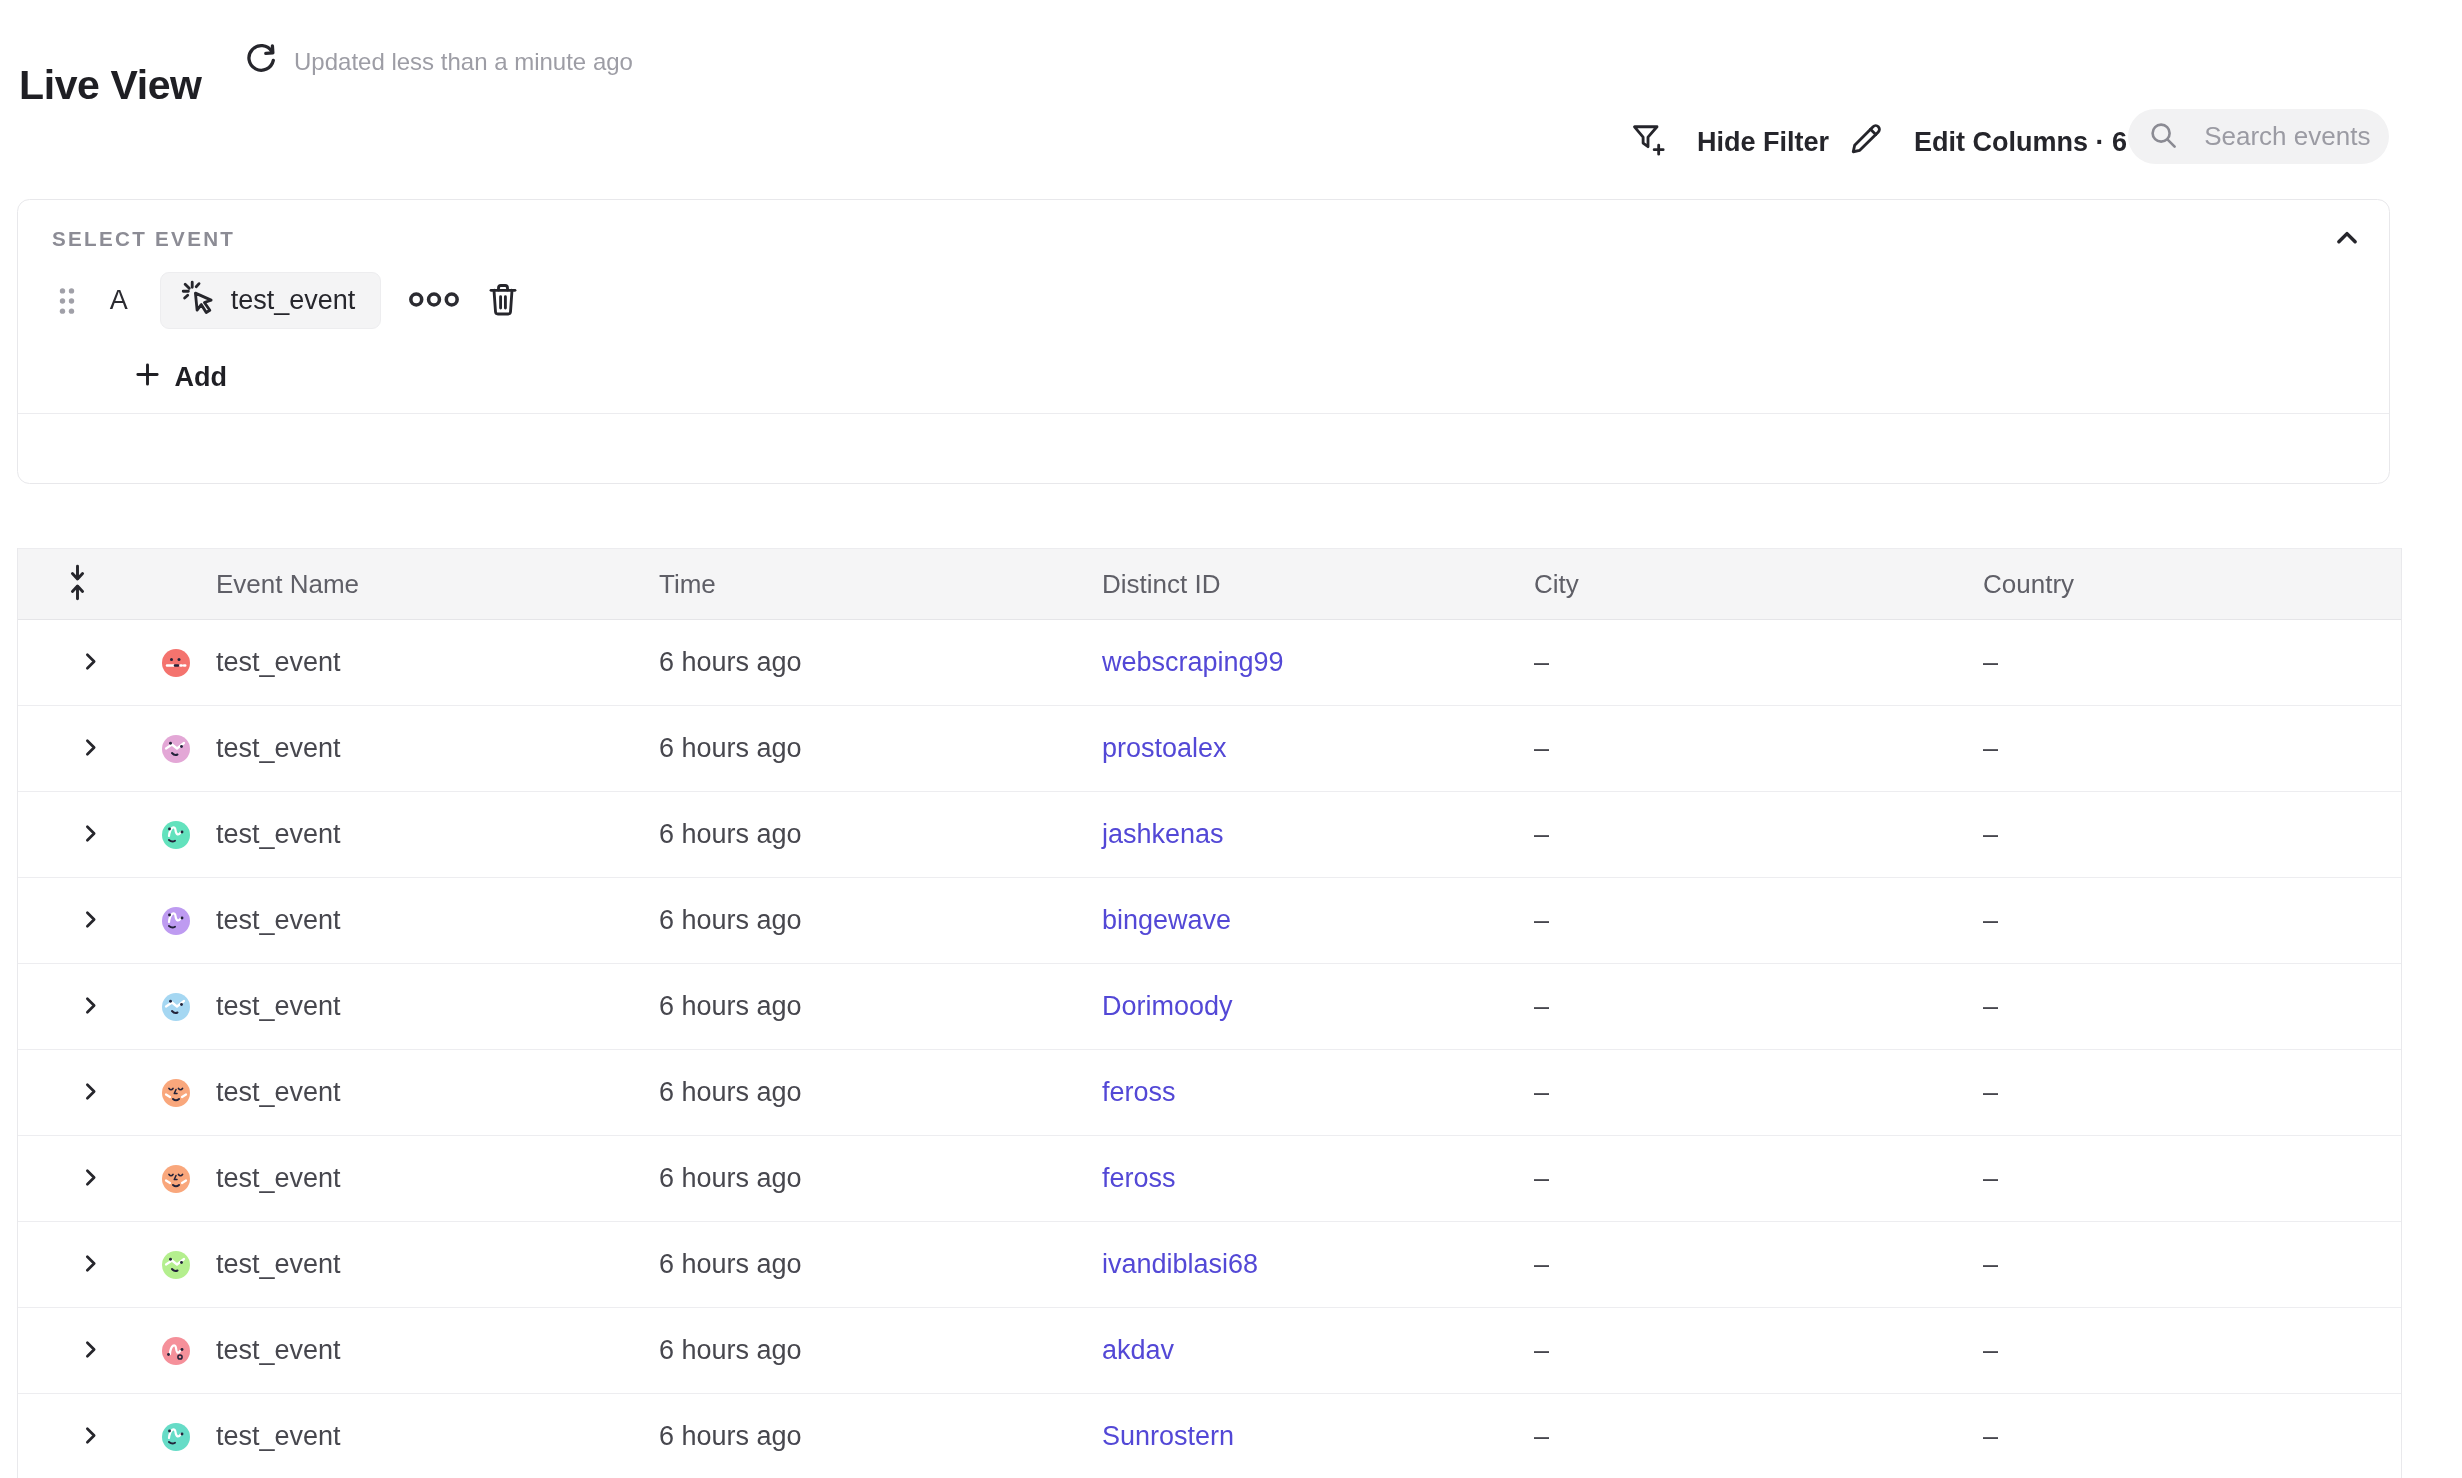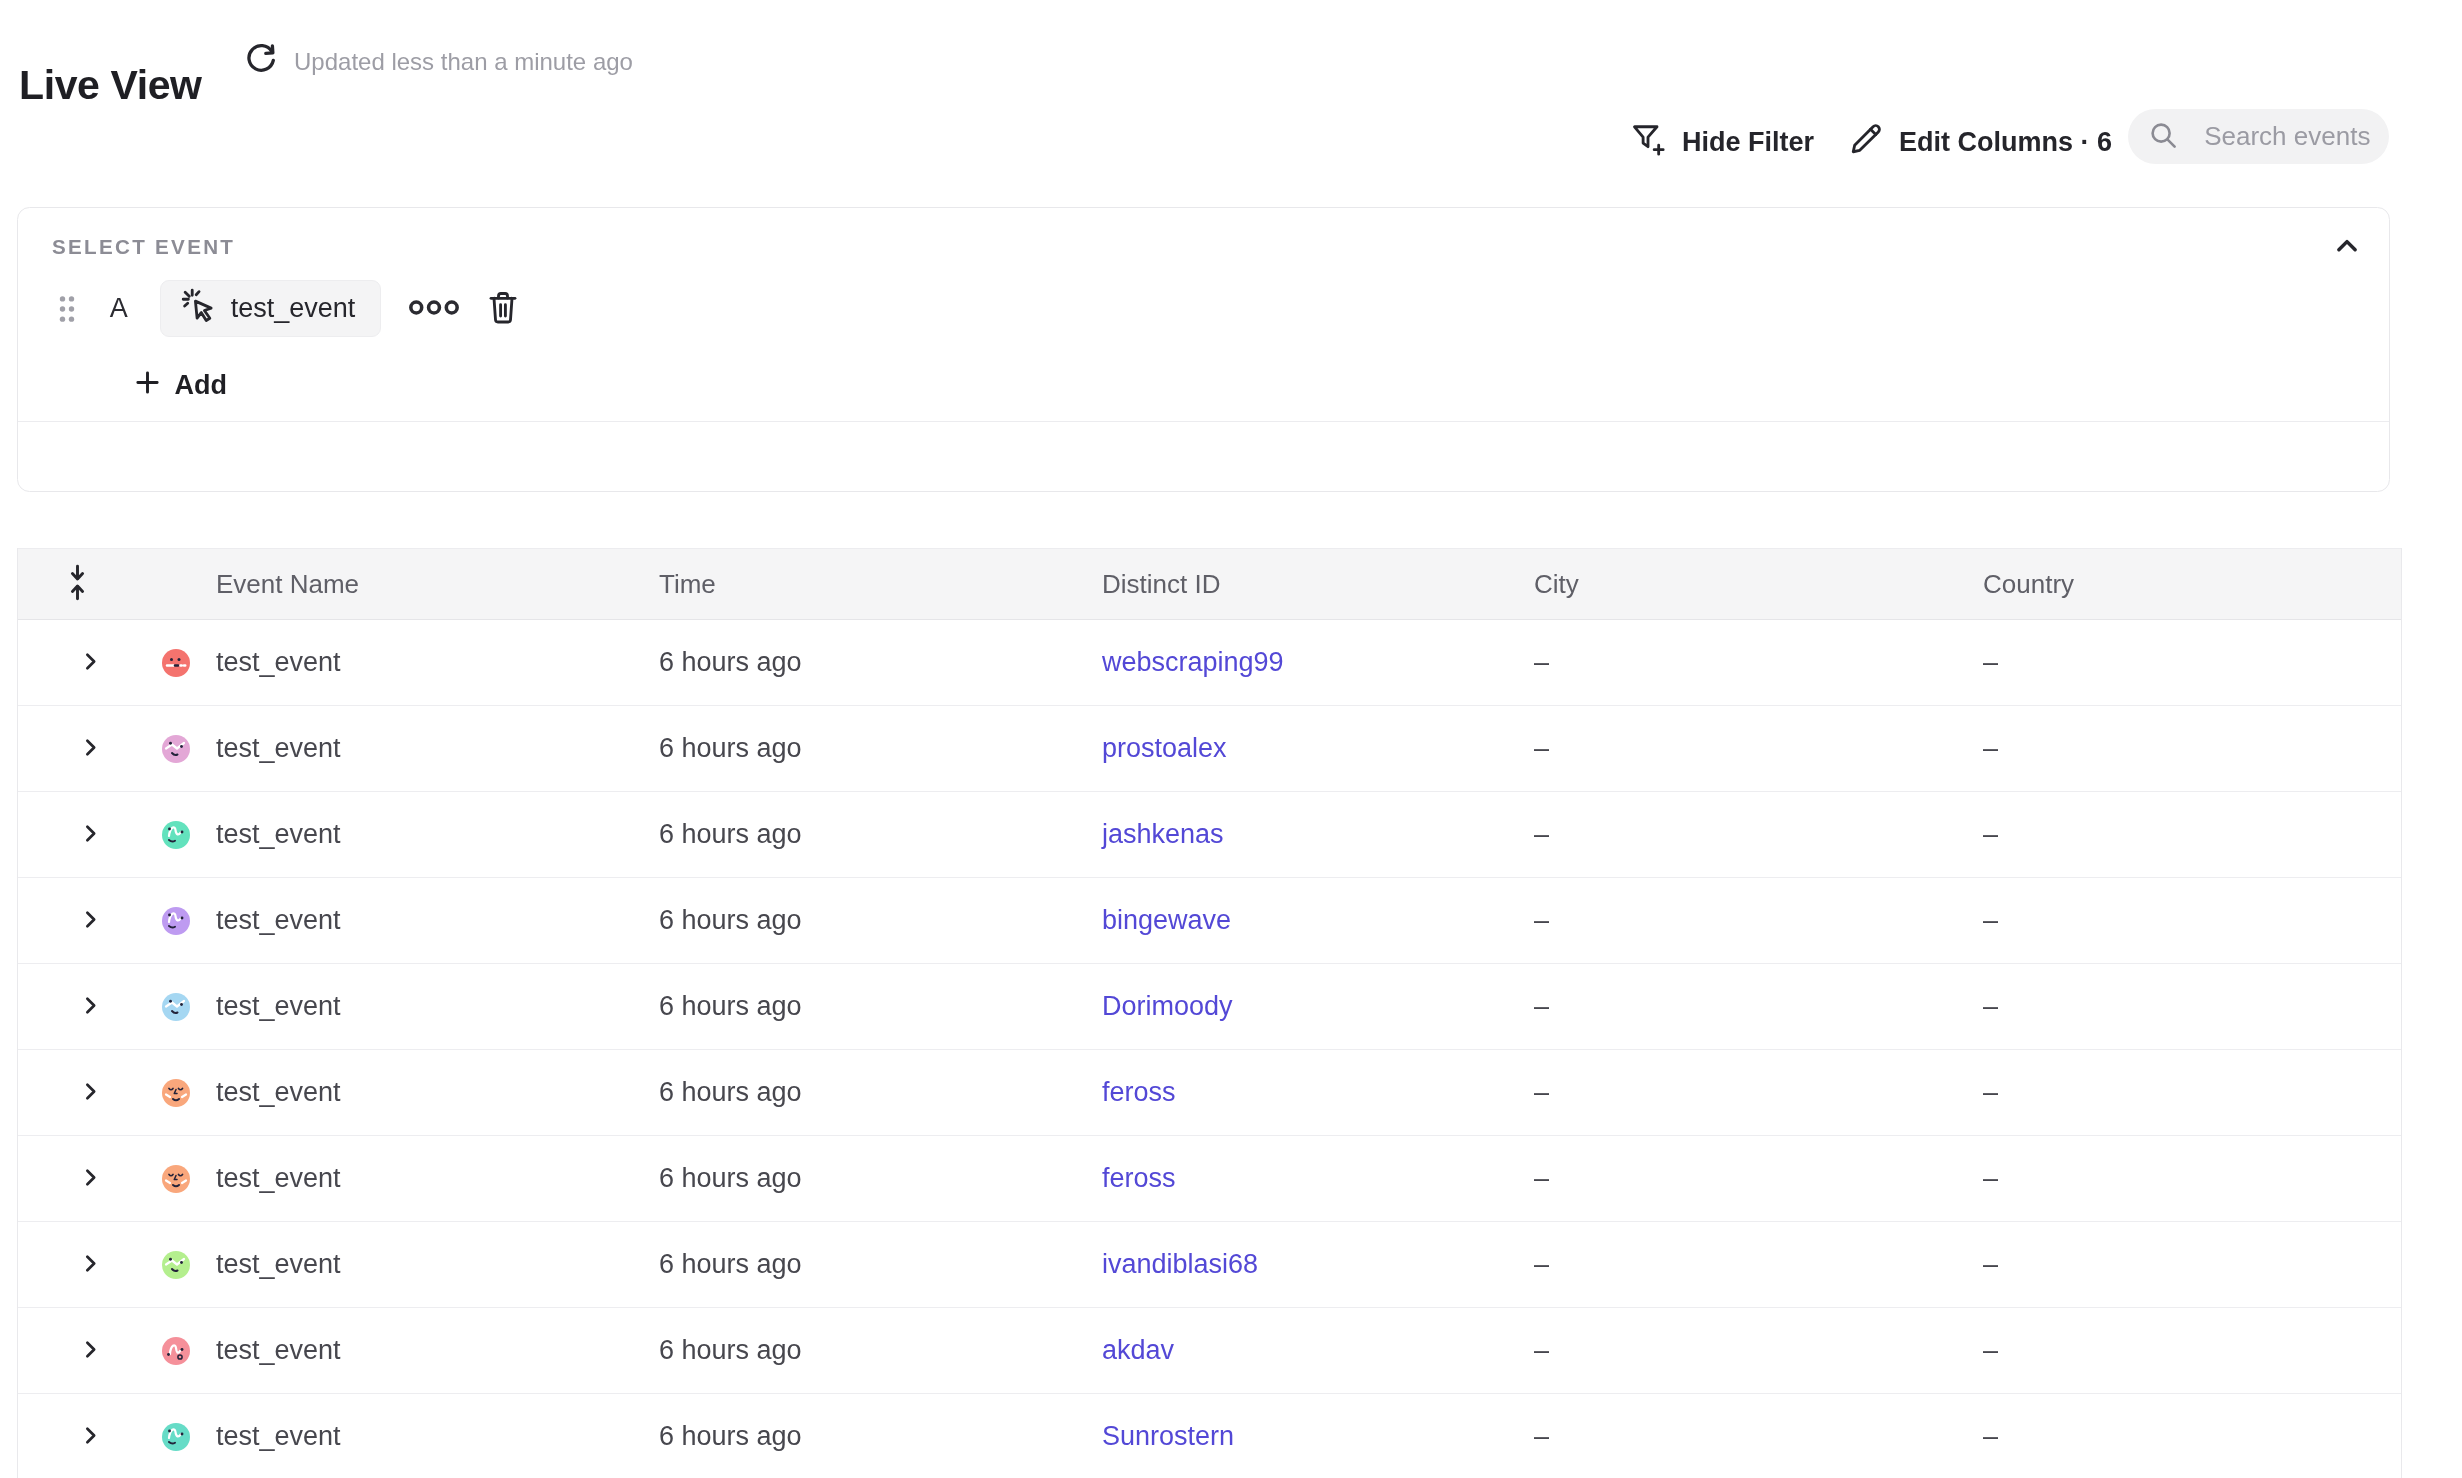--- a/index.html
+++ b/index.html
@@ -8,33 +8,33 @@
 
   
   .page-header { position:absolute; left:19px; top:14.3px; display:flex; align-items:center; }
   .page-title { font-size:41px; font-weight:800; color:#1f1f24; letter-spacing:-0.4px;margin-top:48px; }
   .refresh-btn { margin-left:39px; width:41px; height:41px; border:none; background:none;
     cursor:pointer; display:flex; align-items:center; justify-content:center; }
   .updated-text { margin-left:12.5px; font-size:24px; color:#9d9da5; }
 
   
   .toolbar-btn { position:absolute; top:116px; height:52px; display:flex; align-items:center;
-    gap:16px; background:none; border:none; cursor:pointer;
+    gap:31px; background:none; border:none; cursor:pointer;
     font-family:"Liberation Sans", sans-serif; font-size:27px; font-weight:600; color:#25252b; }
   .btn-hide-filter { left:1630px; }
   .btn-edit-columns { left:1849px; }
   .search-box { position:absolute; left:2128px; top:109px; width:261px; height:55px;
     background:#f2f2f3; border-radius:28px; display:flex; align-items:center; padding:0 16px 0 19.7px;gap:14px; }
   .search-box input { flex:1; min-width:0; border:none; background:transparent; outline:none;
     font-family:"Liberation Sans", sans-serif; font-size:26px; color:#45454c; margin-left:12.5px; }
   .search-box input::placeholder { color:#9b9ba3; }
 
   
   .query-panel { position:absolute; left:17px; top:199px; width:2373px; height:285px;
-    border:0.9px solid #e8e8eb; border-radius:12.5px; background:#fff;margin-top:8px; }
+    border:0.9px solid #e8e8eb; border-radius:12.5px; background:#fff; }
   .section-label { font-size:20.6px; font-weight:700; letter-spacing:2.3px; color:#8c8c95; }
   .select-event-label { position:absolute; left:34px; top:27px; }
   .panel-collapse { position:absolute; right:23px; top:19.7px; width:39px; height:39px;
     border:none; background:none; cursor:pointer; }
   .event-row { position:absolute; left:40px; top:72px; height:57px; display:flex; align-items:center; }
   .drag-handle { width:19.7px; display:flex; align-items:center; cursor:grab; }
   .event-letter { margin-left:32px; font-size:27px; font-weight:500; color:#2b2b31; }
   .event-chip { margin-left:32px; height:57px; padding:0 25px 0 19.7px; background:#f4f4f5;
     border:0.9px solid #ededef; border-radius:9px; display:flex; align-items:center; gap:14.3px;
     cursor:pointer; font-size:27px; font-weight:500; color:#26262c;

